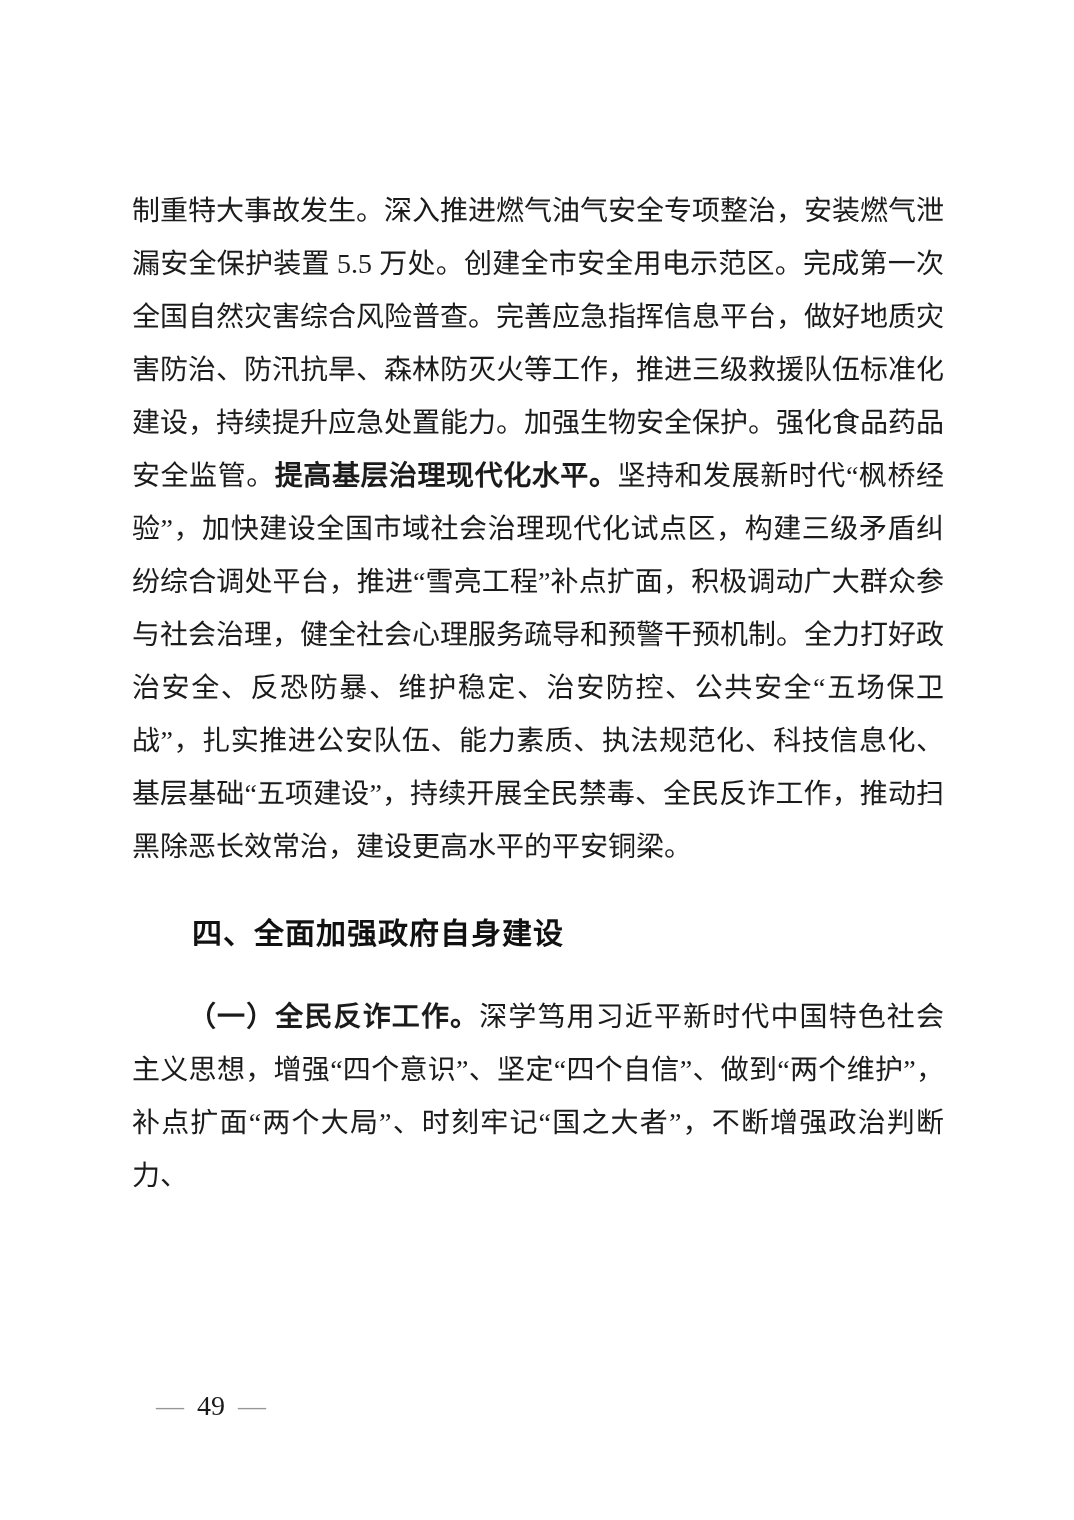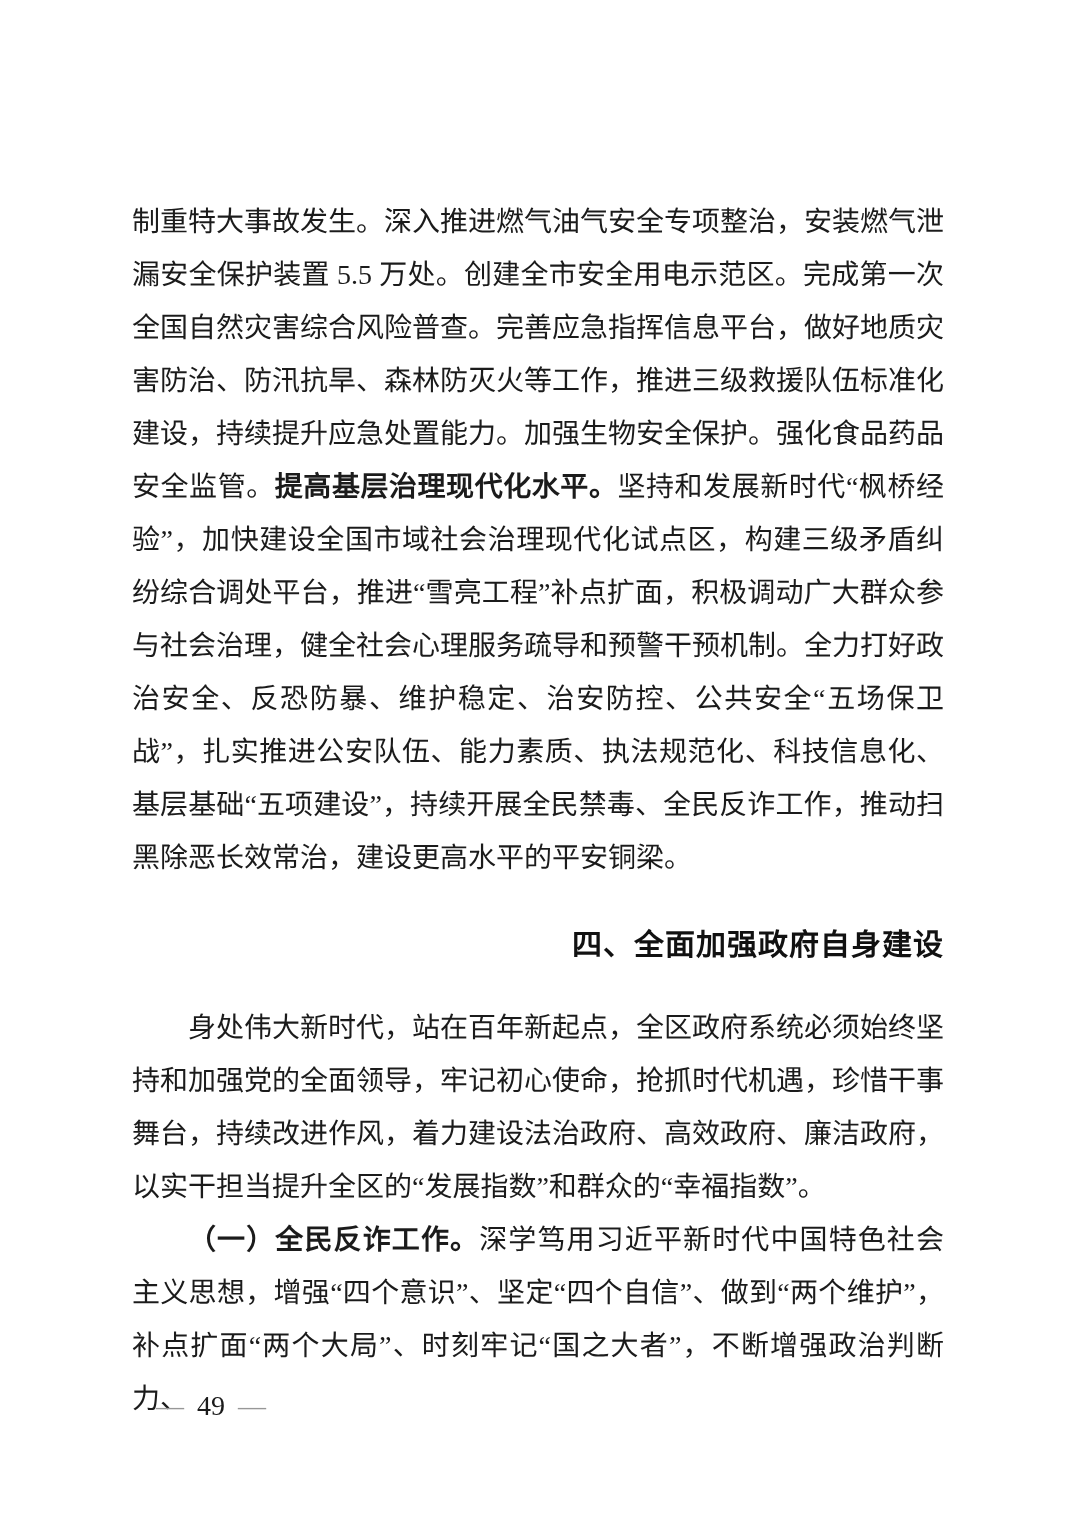--- a/index.html
+++ b/index.html
@@ -15,21 +15,21 @@
     font-family: "Liberation Serif", "DejaVu Serif", serif;
   }
   .page {
     position: absolute;
     inset: 0;
     background: #ffffff;
   }
   .text-block {
     position: absolute;
     left: 132px;
-    top: 195px;
+    top: 184px;
     width: 812px;
     color: #1b1b1b;
     font-size: 28px;
     line-height: 53px;
     text-align: justify;
     text-justify: inter-character;
   }
   .text-block p {
     margin: 0;
   }
@@ -40,21 +40,21 @@
     font-weight: 700;
   }
   h2.section-heading {
     margin: 34px 0 30px 0;
     text-indent: 2em;
     font-family: "Liberation Sans", "DejaVu Sans", sans-serif;
     font-weight: 700;
     font-size: 30px;
     line-height: 53px;
     color: #111111;
-    text-align: right;
+    text-align: left;
     letter-spacing: 1px;
   }
   .footer {
     position: absolute;
     left: 156px;
     top: 1386px;
     display: flex;
     align-items: center;
     gap: 13px;
     font-size: 28px;
@@ -73,21 +73,20 @@
 <body>
 
 <div class="page">
 
   <main class="text-block">
 
     <p class="para"><span>制重特大事故发生。深入推进燃气油气安全专项整治，安装燃气泄漏安全保护装置 5.5 万处。创建全市安全用电示范区。完成第一次全国自然灾害综合风险普查。完善应急指挥信息平台，做好地质灾害防治、防汛抗旱、森林防灭火等工作，推进三级救援队伍标准化建设，持续提升应急处置能力。加强生物安全保护。强化食品药品安全监管。</span><span class="bold-run">提高基层治理现代化水平。</span><span>坚持和发展新时代“枫桥经验”，加快建设全国市域社会治理现代化试点区，构建三级矛盾纠纷综合调处平台，推进“雪亮工程”补点扩面，积极调动广大群众参与社会治理，健全社会心理服务疏导和预警干预机制。全力打好政治安全、反恐防暴、维护稳定、治安防控、公共安全“五场保卫战”，扎实推进公安队伍、能力素质、执法规范化、科技信息化、基层基础“五项建设”，持续开展全民禁毒、全民反诈工作，推动扫黑除恶长效常治，建设更高水平的平安铜梁。</span></p>
 
     <h2 class="section-heading">四、全面加强政府自身建设</h2>
 
-    <p class="para indent"><span>身处伟大新时代，站在百年新起点，全区政府系统必须始终坚持和加强党的全面领导，牢记初心使命，抢抓时代机遇，珍惜干事舞台，持续改进作风，着力建设法治政府、高效政府、廉洁政府，以实干担当提升全区的“发展指数”和群众的“幸福指数”。</span></p>
 
     <p class="para indent"><span class="bold-run">（一）全民反诈工作。</span><span>深学笃用习近平新时代中国特色社会主义思想，增强“四个意识”、坚定“四个自信”、做到“两个维护”，补点扩面“两个大局”、时刻牢记“国之大者”，不断增强政治判断力、</span></p>
 
   </main>
 
   <footer class="footer">
     <span class="dash">—</span>
     <span class="page-number">49</span>
     <span class="dash">—</span>
   </footer>

